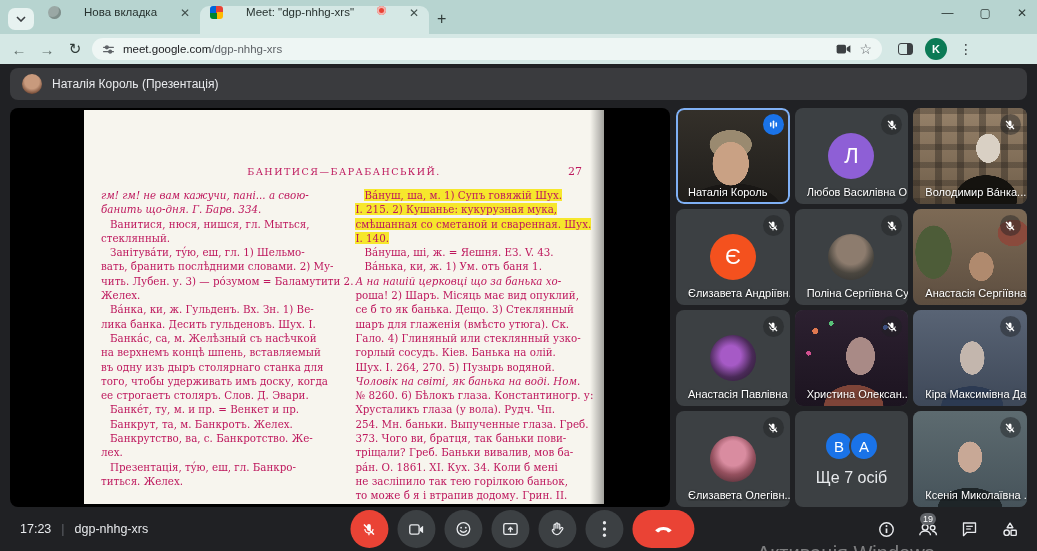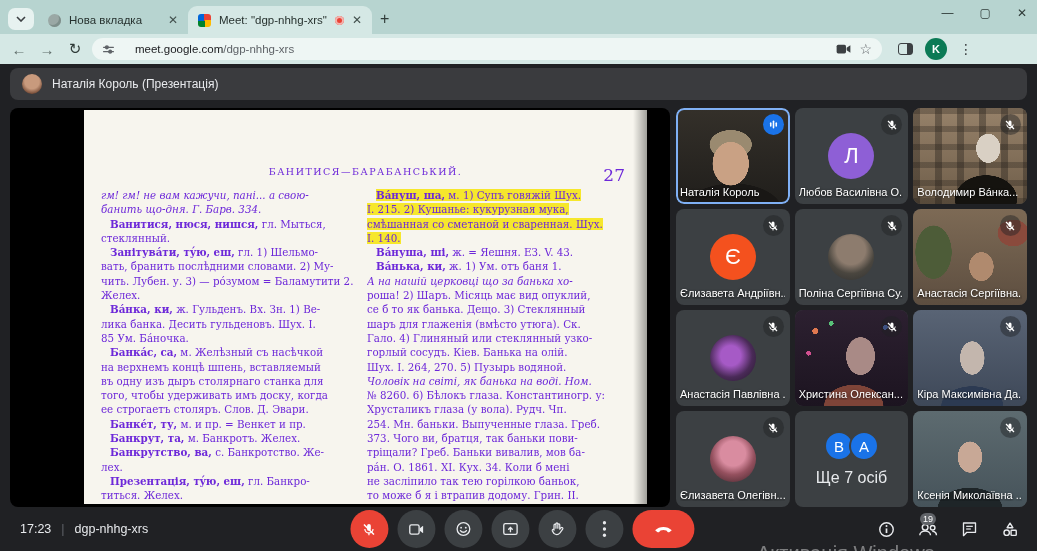--- a/index.html
+++ b/index.html
@@ -3,80 +3,80 @@
 <meta charset="utf-8">
 <style>
   * { margin:0; padding:0; box-sizing:border-box; }
   html,body { width:1037px; height:551px; overflow:hidden; background:#202124;
     font-family:"Liberation Sans","DejaVu Sans",sans-serif; }
 
   
   .tabstrip { height:34px; background:#b7d4d0; display:flex; align-items:flex-end; position:relative; }
   .tab-search { width:26px; height:22px; margin:0 4px 4px 8px; background:#e7f2f0; border-radius:7px;
     display:flex; align-items:center; justify-content:center; color:#3c4043; }
-  .tab { height:28px; display:flex; align-items:center; gap:8px; padding:0 10px; min-width:150px;
+  .tab { height:28px; display:flex; align-items:flex-start; gap:23px; padding:0 10px; min-width:150px;
     font-size:11.5px; color:#27322f; }
   .tab.active { background:#d5e8e5; border-radius:9px 9px 0 0; }
   .tab .close { color:#42504d; font-size:12px; cursor:default; }
   .favicon-globe { width:13px; height:13px; border-radius:50%; background:#9aa8a5;
     box-shadow:inset -2px -2px 0 #7e8f8b; }
   .favicon-meet { width:13px; height:13px; border-radius:3px;
     background:conic-gradient(#e94235 0 25%, #ffba00 0 50%, #00832d 0 75%, #0066da 0); }
   .rec-dot { width:9px; height:9px; border-radius:50%; background:#e94235;
     box-shadow:inset 0 0 0 2px #f3b3ae; }
   .newtab-btn { font-size:16px; color:#2f3b38; margin:0 0 6px 8px; }
   .win-controls { position:absolute; right:10px; top:6px; display:flex; gap:26px;
     color:#2f3b38; font-size:12px; }
 
   .nav-row { height:30px; background:#d5e8e5; display:flex; align-items:center; padding:0 8px; gap:6px; }
   .nav-btn { color:#5f6d6a; font-size:15px; width:22px; text-align:center; }
   .nav-btn.dark { color:#2f3b38; }
   .omnibox { flex:1; height:22px; background:#eef6f4; border-radius:12px; display:flex;
     align-items:center; padding:0 10px; gap:8px; max-width:790px; }
-  .omnibox .url { flex:1; font-size:11.5px; color:#202124;margin-left:12px; }
+  .omnibox .url { flex:1; font-size:11.5px; color:#202124; }
   .omnibox .url .path { color:#5f6368; }
   .chrome-right { display:flex; align-items:center; gap:12px; margin-left:10px; }
   .sidepanel-icon { width:15px; height:12px; border:1.6px solid #3c4043; border-radius:3px; position:relative; }
   .sidepanel-icon::after { content:""; position:absolute; right:0; top:0; bottom:0; width:5px; background:#3c4043; }
   .profile-chip { width:22px; height:22px; border-radius:50%; background:#0b7a55; color:#fff;
     font-size:11px; display:flex; align-items:center; justify-content:center; font-weight:bold; }
   .kebab { color:#3c4043; font-size:14px; }
 
   
   .meet { position:relative; height:487px; background:#202124; }
   .banner { position:absolute; top:4px; left:10px; right:10px; height:32px; background:#3a3b3e;
     border-radius:8px; display:flex; align-items:center; gap:10px; padding:0 12px;text-align:center; }
   .banner-avatar { width:20px; height:20px; border-radius:50%;
     background:radial-gradient(circle at 50% 38%, #c89a7d 0 45%, #7a4f3a 75%, #55382b 100%); }
   .banner-label { color:#e8eaed; font-size:12px; }
 
   .main { position:absolute; top:44px; left:10px; right:10px; bottom:44px; display:flex; gap:6px; }
 
   
   .stage { width:660px; background:#000; border-radius:8px; position:relative; overflow:hidden; }
-  .page { position:absolute; top:2px; bottom:3px; left:74px; width:563px; background:#f7f5ee;
-    color:#6d28d9; font-family:"DejaVu Serif","Liberation Serif",serif; }
+  .page { position:absolute; top:2px; bottom:3px; left:74px; width:520px; background:#f7f5ee;
+    color:#be185d; font-family:"DejaVu Serif","Liberation Serif",serif; }
   .page::after { content:""; position:absolute; top:0; bottom:0; right:0; width:14px;
     background:linear-gradient(90deg, rgba(0,0,0,0) 0, rgba(0,0,0,.35) 100%); }
   .doc-head { margin-top:56px; text-align:center; font-size:9.5px; letter-spacing:1.5px; position:relative; }
-  .doc-pagenum { position:absolute; right:22px; top:-1px; font-size:17px; letter-spacing:0; }
+  .doc-pagenum { position:absolute; right:22px; top:-1px; font-size:11px; letter-spacing:0; }
   .doc-cols { display:flex; gap:2px; padding:11px 16px 0 17px; }
   .doc-col { flex:1; font-size:10.3px; line-height:14.3px; text-align:justify; }
   .doc-line { white-space:nowrap; overflow:hidden; }
   .doc-line.ind { text-indent:9px; }
   .doc-line.it { font-style:italic; }
-  .doc-line .hd { font-weight:bold;margin-top:36px; }
+  .doc-line .hd { font-weight:normal;margin-top:36px; }
   .hl { background:#f6e72c; }
 
   
   .tiles { flex:1; display:grid; grid-template-columns:repeat(3,1fr); grid-auto-rows:1fr; gap:5px; }
   .tile { position:relative; background:#3c4043; border-radius:8px; overflow:hidden;
     display:flex; align-items:center; justify-content:center; }
   .tile.active::after { content:""; position:absolute; inset:0; border:2px solid #7fb0f5; border-radius:8px; }
-  .tile-name { position:absolute; left:4px; bottom:6px; color:#fff; font-size:11px;
+  .tile-name { position:absolute; left:12px; bottom:6px; color:#fff; font-size:11px;
     text-shadow:0 1px 3px rgba(0,0,0,.9); white-space:nowrap; max-width:92%; overflow:hidden;margin-top:36px; }
   .letter-avatar { width:46px; height:46px; border-radius:50%; color:#fff; font-size:22px;
     display:flex; align-items:center; justify-content:center; }
   .photo-avatar { width:46px; height:46px; border-radius:50%; }
   .chip { position:absolute; top:6px; right:6px; width:21px; height:21px; border-radius:50%;
     background:rgba(32,33,36,.45); display:flex; align-items:center; justify-content:center; }
   .chip.speak { background:#1a73e8; }
   .art { position:absolute; inset:0; }
   .art-0 { background:
     radial-gradient(ellipse 30px 36px at 48% 58%, #c9a184 0 60%, rgba(0,0,0,0) 61%),
@@ -213,21 +213,20 @@
               <div class="doc-line it">гм! гм! не вам кажучи, пані... а свою-</div>
               <div class="doc-line it">банить що-дня. Г. Барв. 334.</div>
               <div class="doc-line ind"><span class="hd">Ванитися, нюся, нишся,</span> гл. Мыться,</div>
               <div class="doc-line">стеклянный.</div>
               <div class="doc-line ind"><span class="hd">Занітувáти, тýю, еш,</span> гл. 1) Шельмо-</div>
               <div class="doc-line">вать, бранить послѣдними словами. 2) Му-</div>
               <div class="doc-line">чить. Лубен. у. 3) — рóзумом = Баламутити 2.</div>
               <div class="doc-line">Желех.</div>
               <div class="doc-line ind"><span class="hd">Вáнка, ки,</span> ж. Гульденъ. Вх. Зн. 1) Ве-</div>
               <div class="doc-line">лика банка. Десить гульденовъ. Шух. I.</div>
-              <div class="doc-line">85 Ум. Бáночка.</div>
               <div class="doc-line ind"><span class="hd">Банкáс, са,</span> м. Желѣзный съ насѣчкой</div>
               <div class="doc-line">на верхнемъ концѣ шпень, вставляемый</div>
               <div class="doc-line">въ одну изъ дыръ столярнаго станка для</div>
               <div class="doc-line">того, чтобы удерживать имъ доску, когда</div>
               <div class="doc-line">ее строгаетъ столяръ. Слов. Д. Эвари.</div>
               <div class="doc-line ind"><span class="hd">Банкéт, ту,</span> м. и пр. = Венкет и пр.</div>
               <div class="doc-line ind"><span class="hd">Банкрут, та,</span> м. Банкротъ. Желех.</div>
               <div class="doc-line ind"><span class="hd">Банкрутство, ва,</span> с. Банкротство. Же-</div>
               <div class="doc-line">лех.</div>
               <div class="doc-line ind"><span class="hd">Презентація, тýю, еш,</span> гл. Банкро-</div>

